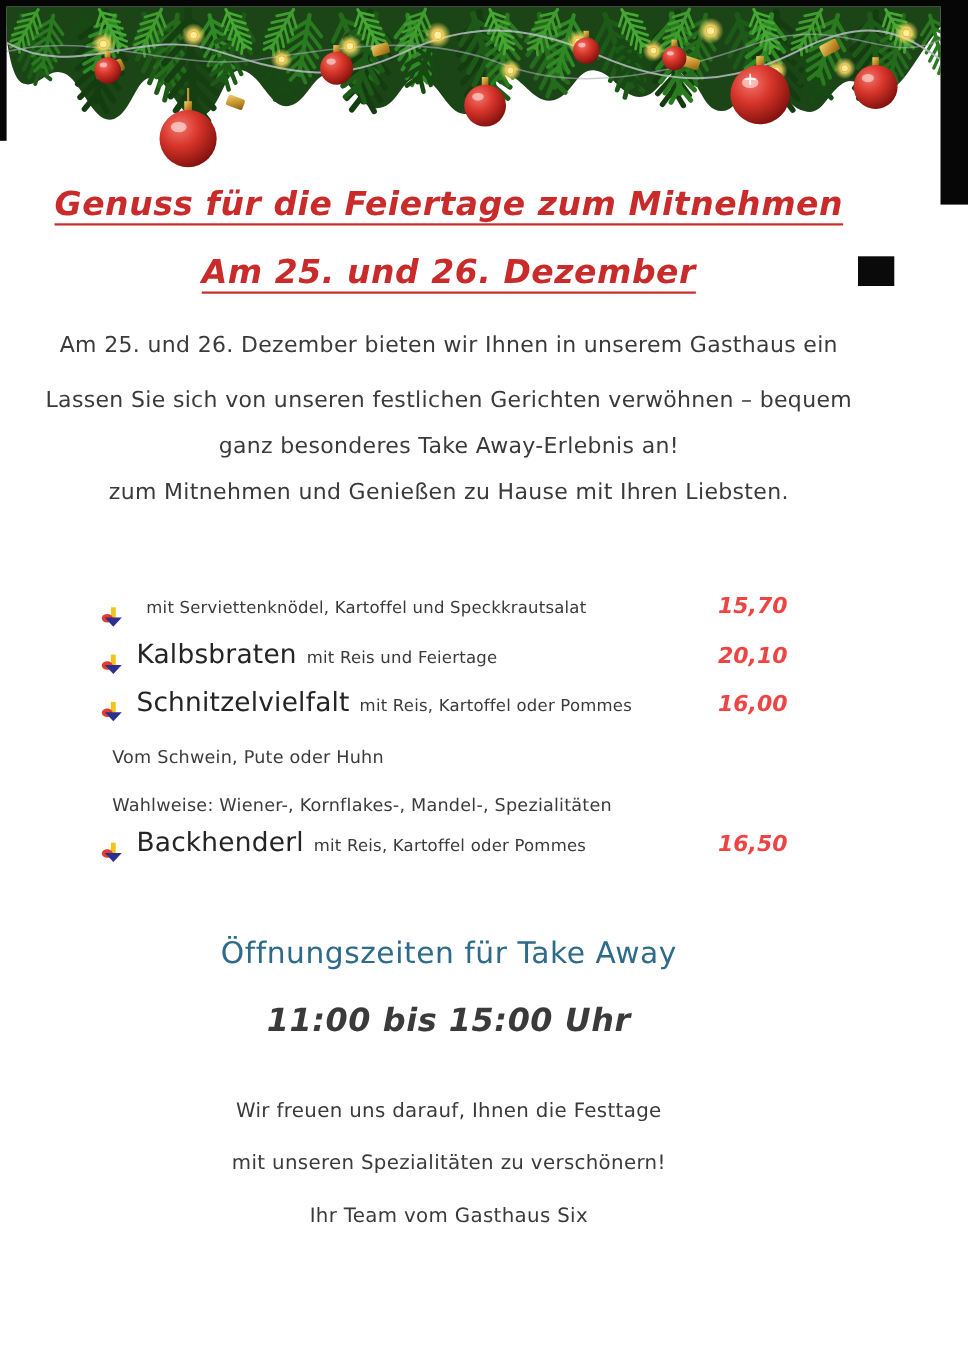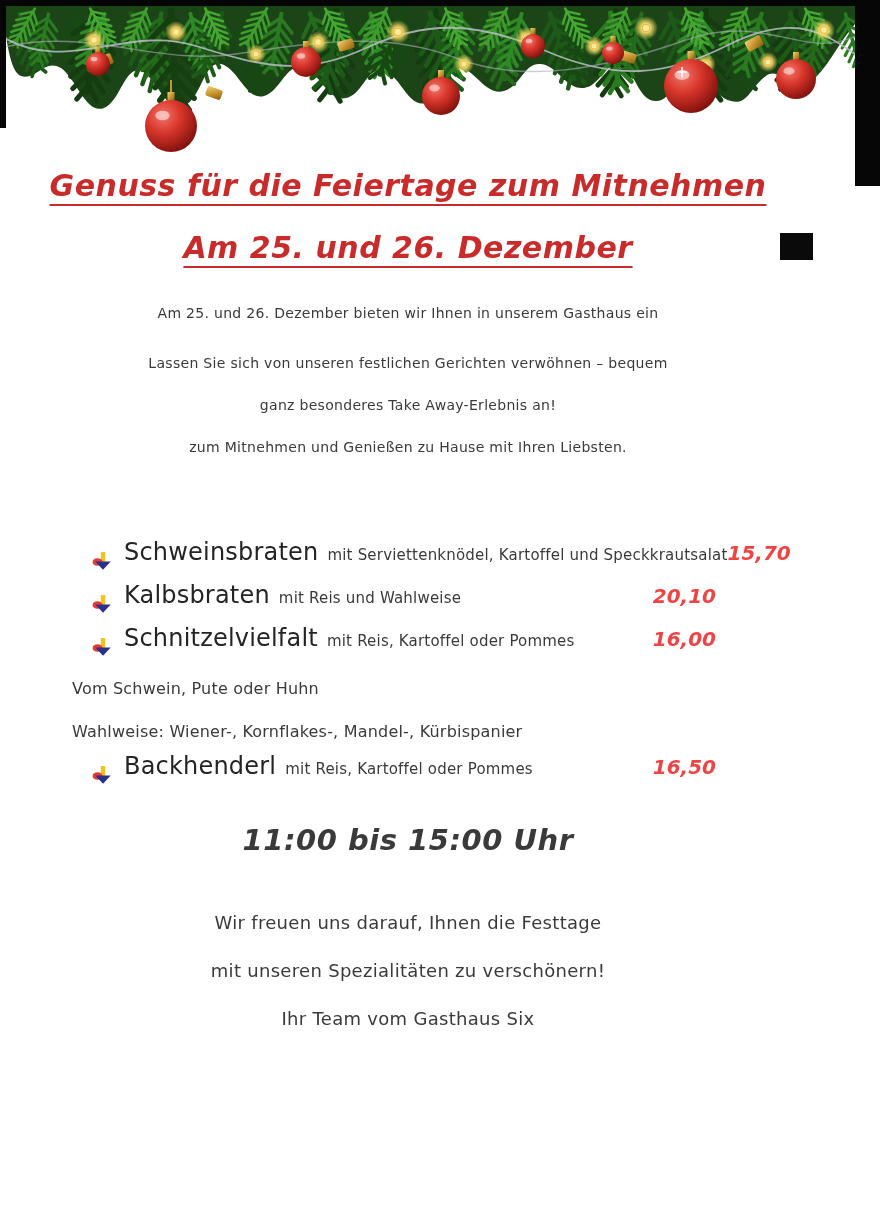--- a/index.html
+++ b/index.html
@@ -17,32 +17,32 @@
   
   .content{position:absolute;left:0;top:160px;width:816px;}
   .h-red{
     text-align:center;font-size:30px;font-style:italic;letter-spacing:.5px;
     color:#c92b2b;font-weight:bold;
     text-decoration:underline;text-decoration-thickness:2px;text-underline-offset:8px;
   }
   .h1{margin-top:6px;line-height:40px;}
   .h2{margin-top:22px;line-height:40px;}
   .intro{margin-top:24px;}
-  .intro-line{font-size:14px;line-height:42px;text-align:center;letter-spacing:.3px;color:#3a3a3a;}
+  .intro-line{font-size:20px;line-height:42px;text-align:center;letter-spacing:.3px;color:#3a3a3a;}
   .intro-line.p2{margin-top:8px;}
   .menu{margin-top:70px;}
   .menu-row{
     display:flex;align-items:baseline;height:43px;
     padding-left:92px;padding-right:100px;box-sizing:border-box;
   }
   .bullet{align-self:center;width:22px;height:22px;flex:0 0 22px;margin-right:10px;position:relative;top:2px;}
   .item-name{font-size:24px;color:#242424;letter-spacing:.2px;white-space:nowrap;}
   .item-desc{font-size:15px;color:#3a3a3a;margin-left:9px;letter-spacing:.2px;white-space:nowrap;}
   .item-price{font-size:20px;font-style:italic;font-weight:bold;color:#ef4444;margin-left:auto;white-space:nowrap;}
-  .note-line{font-size:16px;line-height:43px;padding-left:72px;color:#3a3a3a;letter-spacing:.2px;}
+  .note-line{font-size:16px;line-height:43px;padding-left:102px;color:#3a3a3a;letter-spacing:.2px;}
   .note-line.green{color:#4db87a;}
   .backhenderl{margin-top:-1px;}
   .hours-title{margin-top:56px;text-align:center;font-size:27px;color:#2e6b8a;letter-spacing:.5px;}
   .hours-time{margin-top:28px;text-align:center;font-size:29px;font-style:italic;font-weight:bold;color:#3a3a3a;letter-spacing:.5px;}
   .closing{margin-top:42px;}
   .closing-line{font-size:18px;line-height:48px;text-align:center;letter-spacing:.3px;color:#3a3a3a;}
 </style>
 </head>
 <body>
 
@@ -259,62 +259,62 @@
     </div>
 
     <div class="menu">
 
       <div class="menu-row">
         <svg class="bullet" viewBox="0 0 20 20">
           <rect x="8" y="1" width="4" height="9" fill="#f2c318"></rect>
           <ellipse cx="5" cy="10" rx="4.5" ry="3.5" fill="#e23d2e"></ellipse>
           <polygon points="3,9.5 17,9.5 10,17" fill="#2b2f8f"></polygon>
         </svg>
-        <span class="item-name">Schweinsbraten</span>
         <span class="item-desc">mit Serviettenknödel, Kartoffel und Speckkrautsalat</span>
         <span class="item-price">15,70</span>
       </div>
 
       <div class="menu-row">
         <svg class="bullet" viewBox="0 0 20 20">
           <rect x="8" y="1" width="4" height="9" fill="#f2c318"></rect>
           <ellipse cx="5" cy="10" rx="4.5" ry="3.5" fill="#e23d2e"></ellipse>
           <polygon points="3,9.5 17,9.5 10,17" fill="#2b2f8f"></polygon>
         </svg>
         <span class="item-name">Kalbsbraten</span>
-        <span class="item-desc">mit Reis und Wahlweise</span>
+        <span class="item-desc">mit Reis und Feiertage</span>
         <span class="item-price">20,10</span>
       </div>
 
       <div class="menu-row">
         <svg class="bullet" viewBox="0 0 20 20">
           <rect x="8" y="1" width="4" height="9" fill="#f2c318"></rect>
           <ellipse cx="5" cy="10" rx="4.5" ry="3.5" fill="#e23d2e"></ellipse>
           <polygon points="3,9.5 17,9.5 10,17" fill="#2b2f8f"></polygon>
         </svg>
         <span class="item-name">Schnitzelvielfalt</span>
         <span class="item-desc">mit Reis, Kartoffel oder Pommes</span>
         <span class="item-price">16,00</span>
       </div>
 
       <div class="note-line">Vom Schwein, Pute oder Huhn</div>
-      <div class="note-line">Wahlweise: Wiener-, Kornflakes-, Mandel-, Kürbispanier</div>
+      <div class="note-line">Wahlweise: Wiener-, Kornflakes-, Mandel-, Spezialitäten</div>
 
       <div class="menu-row backhenderl">
         <svg class="bullet" viewBox="0 0 20 20">
           <rect x="8" y="1" width="4" height="9" fill="#f2c318"></rect>
           <ellipse cx="5" cy="10" rx="4.5" ry="3.5" fill="#e23d2e"></ellipse>
           <polygon points="3,9.5 17,9.5 10,17" fill="#2b2f8f"></polygon>
         </svg>
         <span class="item-name">Backhenderl</span>
         <span class="item-desc">mit Reis, Kartoffel oder Pommes</span>
         <span class="item-price">16,50</span>
       </div>
     </div>
 
+    <div class="hours-title">Öffnungszeiten für Take Away</div>
     <div class="hours-time">11:00 bis 15:00 Uhr</div>
 
     <div class="closing">
       <div class="closing-line">Wir freuen uns darauf, Ihnen die Festtage</div>
       <div class="closing-line">mit unseren Spezialitäten zu verschönern!</div>
       <div class="closing-line">Ihr Team vom Gasthaus Six</div>
     </div>
 
   </div>
 </div>

